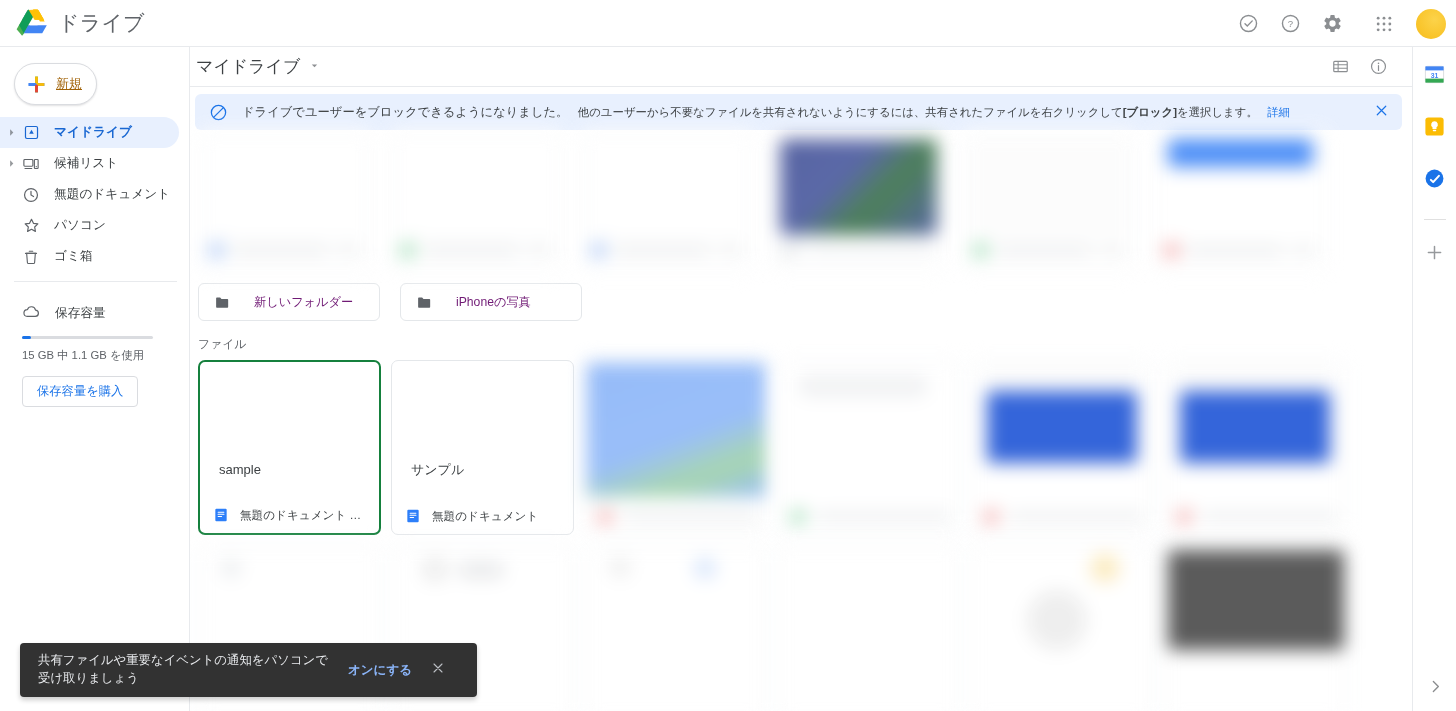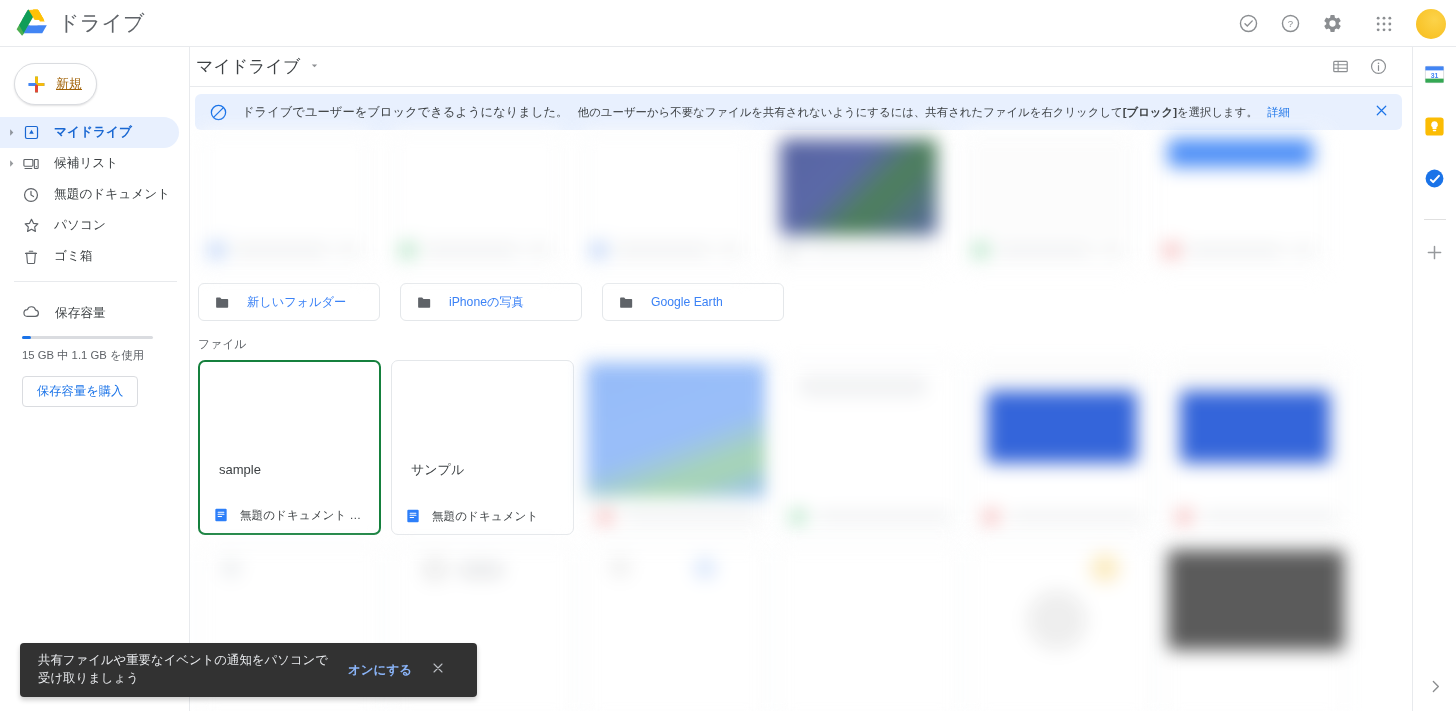--- a/index.html
+++ b/index.html
@@ -155,21 +155,21 @@
   .sug-card .mtxt2 { height: 8px; width: 26px; background: #e9ebec; border-radius: 4px; }
 
   
   #folder-row { display: flex; gap: 20px; padding-left: 8px; margin-top: 9px; }
   .folder-chip {
     width: 182px; height: 38px; border: 1px solid #e4e7ea; border-radius: 6px;
     background: #fff; display: flex; align-items: center; padding-left: 15px;
     cursor: pointer;
   }
   .folder-chip .ficon { width: 17px; height: 17px; flex:0 0 17px; }
-  .folder-chip .fname { font-size: 12.2px; color: #3b82f6; margin-left: 16px; }
+  .folder-chip .fname { font-size: 12.2px; color: #701a75; margin-left: 23px; }
 
   
   #files-row { display: flex; gap: 10px; padding-left: 8px; margin-top: 1px; }
   .file-card {
     width: 183px; height: 175px; border: 1px solid #e4e7ea; border-radius: 7px;
     background: #fff; position: relative; cursor: pointer; overflow: hidden;
   }
   .file-card.selected { border: 2px solid #15803d; }
   .file-card .fc-title {
     position: absolute; left: 19px; top: 100px;
@@ -504,28 +504,20 @@
         <span class="fname">新しいフォルダー</span>
       </div>
       <div class="folder-chip">
         <span class="ficon">
           <svg viewBox="0 0 24 24" width="17" height="17">
               <path fill="#5f6368" d="M3 6.5c0-.8.6-1.4 1.4-1.4h4.3l1.8 2h8.1c.8 0 1.4.6 1.4 1.4v9.6c0 .8-.6 1.4-1.4 1.4H4.4c-.8 0-1.4-.6-1.4-1.4z"></path>
             </svg>
         </span>
         <span class="fname">iPhoneの写真</span>
       </div>
-      <div class="folder-chip">
-        <span class="ficon">
-          <svg viewBox="0 0 24 24" width="17" height="17">
-              <path fill="#5f6368" d="M3 6.5c0-.8.6-1.4 1.4-1.4h4.3l1.8 2h8.1c.8 0 1.4.6 1.4 1.4v9.6c0 .8-.6 1.4-1.4 1.4H4.4c-.8 0-1.4-.6-1.4-1.4z"></path>
-            </svg>
-        </span>
-        <span class="fname">Google Earth</span>
-      </div>
     </div>
 
     <div class="section-title" style="margin-top:16px;">ファイル</div>
 
     <div id="files-row">
 
       <div class="file-card selected">
         <div class="fc-title">sample</div>
         <div class="fc-foot">
           <span class="doc-ico">

